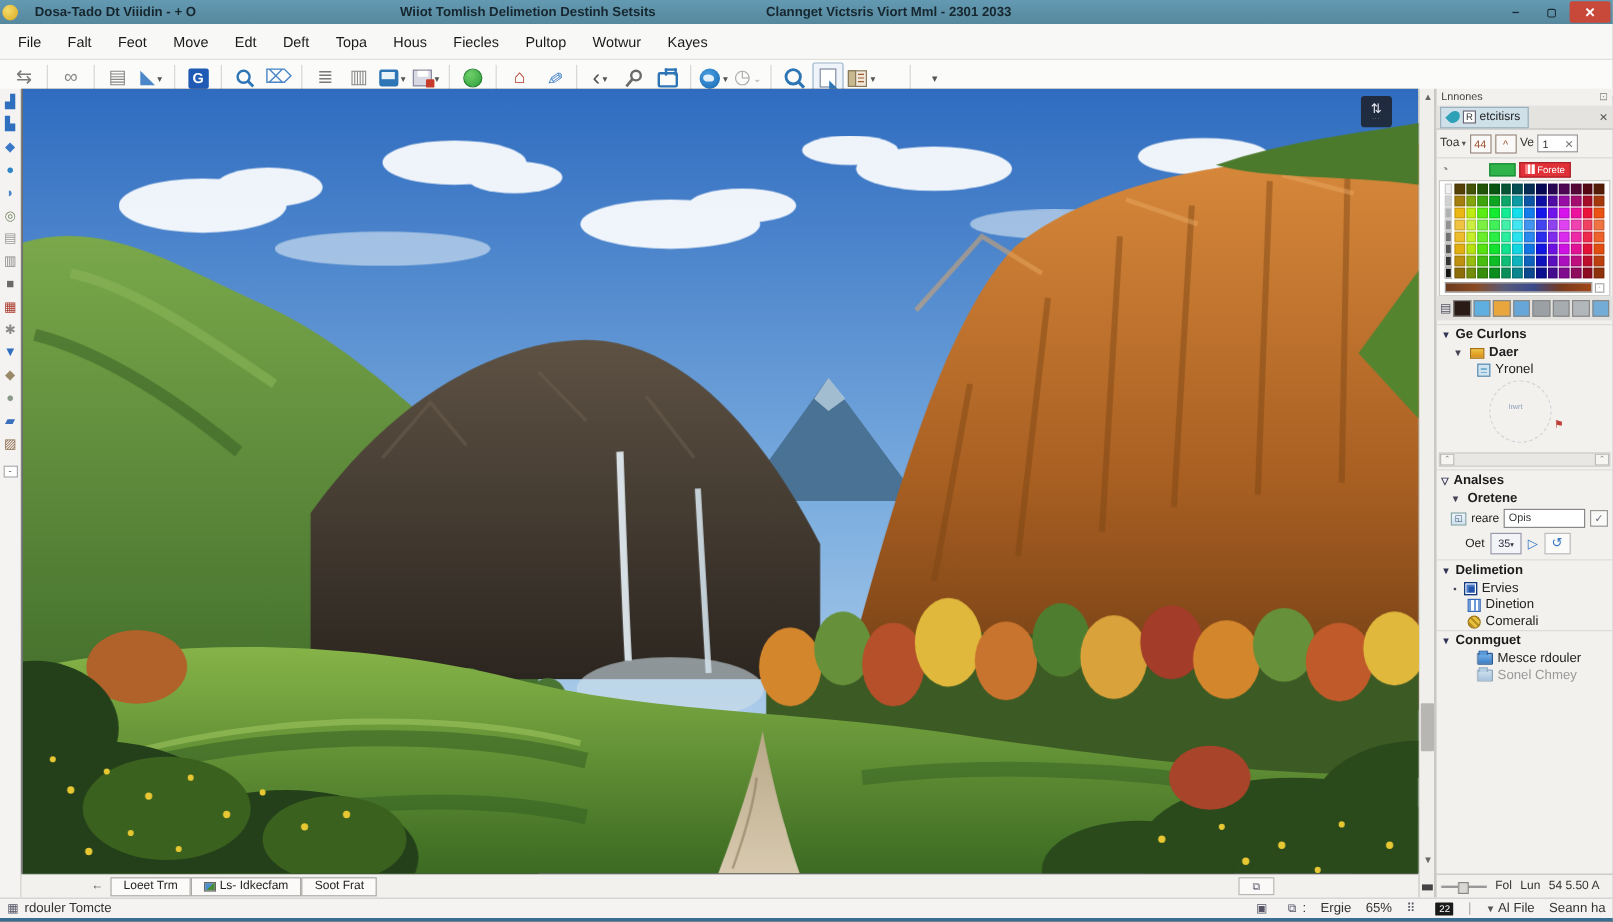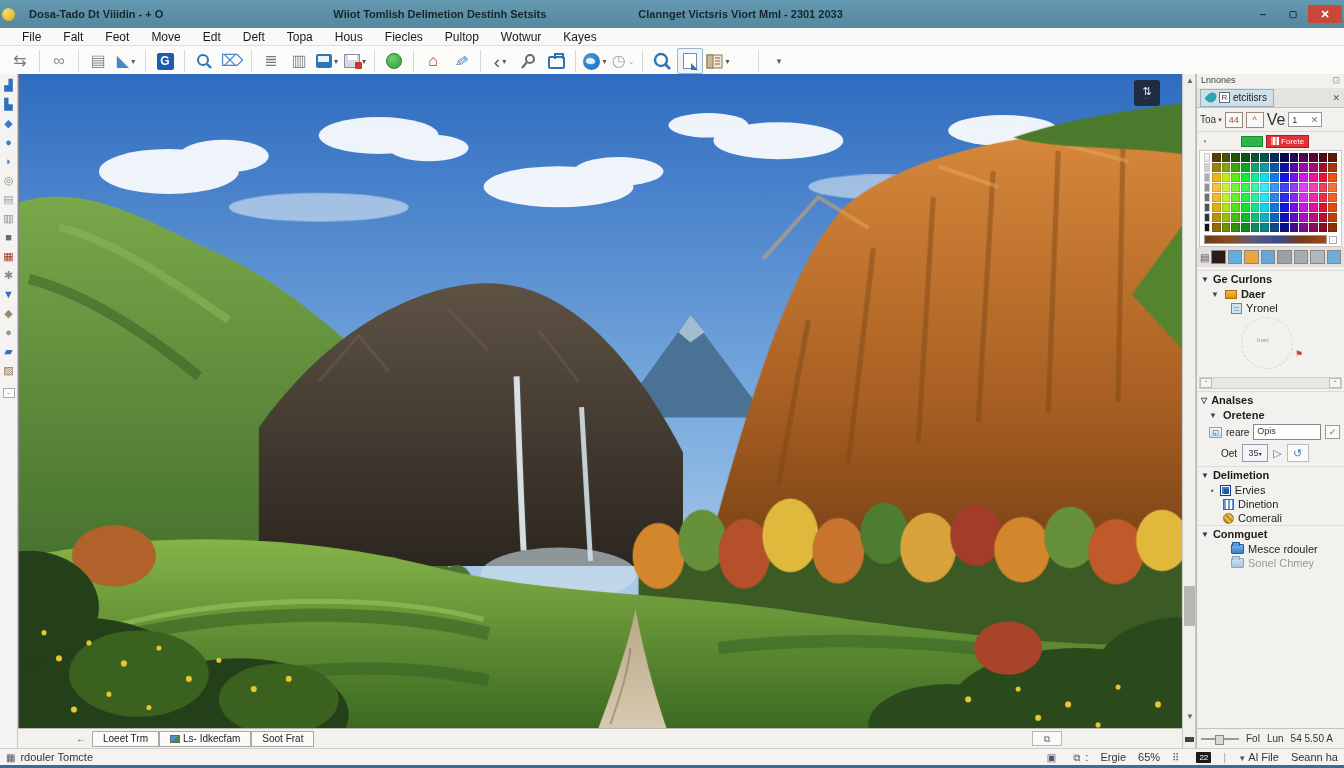--- a/index.html
+++ b/index.html
@@ -1,31 +1,31 @@
 <!DOCTYPE html>
 <html><head>
 <meta charset="utf-8">
 <style>
   * { margin:0; padding:0; box-sizing:border-box; }
   html,body { width:1344px; height:768px; overflow:hidden; }
   body { font-family:"Liberation Sans", sans-serif; font-size:12px; color:#222; background:#e8e8e6; position:relative; }
 
   
-  .titlebar { height:28px; background:linear-gradient(#639ab2,#56879d); display:flex; align-items:center; color:#16262e; font-size:11px; font-weight:bold; }
+  .titlebar { height:20px; background:linear-gradient(#639ab2,#56879d); display:flex; align-items:center; color:#16262e; font-size:11px; font-weight:bold; }
   .app-dot { width:13px; height:13px; border-radius:50%; background:radial-gradient(circle at 35% 35%, #f5dc6a, #d8a81e); margin-left:2px; flex:0 0 auto; }
   .t-left { margin-left:14px; white-space:nowrap; }
   .t-center { margin-left:170px; white-space:nowrap; }
   .t-right { margin-left:92px; white-space:nowrap; }
   .win-btns { margin-left:auto; display:flex; align-items:center; height:100%; }
   .win-btn { width:30px; height:16px; display:flex; align-items:center; justify-content:center; font-size:11px; color:#1a2a33; }
   .win-btn.max { font-size:9px; }
   .win-btn.close { background:#c8483a; color:#fff; height:18px; width:34px; border-radius:2px; margin-right:2px; }
 
   
-  .menubar { height:18px; background:#f8f8f6; display:flex; align-items:center; padding-left:11px; border-bottom:1px solid #e0e0dd; }
+  .menubar { height:30px; background:#f8f8f6; display:flex; align-items:center; padding-left:4px; border-bottom:1px solid #e0e0dd; }
   .menu-item { padding:2px 11px; font-size:12px; color:#1a1a1a; cursor:default; }
 
   
   .toolbar { height:32px; background:#fbfbf9; border-bottom:2px solid #4b84b8; display:flex; align-items:center; padding-left:6px; }
   .tsep { width:1px; height:22px; background:#d8d8d4; margin:0 5px; }
   .tbtn { height:26px; min-width:26px; display:flex; align-items:center; justify-content:center; border-radius:2px; margin:0 1px; position:relative; }
   .tbtn.sel { border:1px solid #9ab4cc; background:#eef4fa; }
   .tglyph { font-size:16px; line-height:1; }
   .dd { font-size:8px; color:#555; margin-left:2px; }
   .gblock { width:17px; height:17px; background:#1f5bb5; color:#fff; font-weight:bold; font-size:12px; display:flex; align-items:center; justify-content:center; border-radius:2px; }
@@ -506,21 +506,21 @@
       </span>
       <span class="rp-close">✕</span>
     </div>
     <div class="rp-toolrow">
       <span class="rp-dd">
           <span>Toa</span>
           <span style="font-size:7px;color:#555">▾</span>
         </span>
       <span class="sq-btn">44</span>
       <span class="sq-btn">^</span>
-      <span style="font-size:16px;color:#333">Ve</span>
+      <span style="font-size:10px;color:#333">Ve</span>
       <span class="ve-input">
         <span>1</span>
           <span style="color:#777">✕</span>
       </span>
     </div>
     <div class="rp-colortabs">
       <span class="cc-icon">◔</span>
       <span style="flex:1"></span>
       <span class="chip-green"></span>
       <span class="chip-red">

